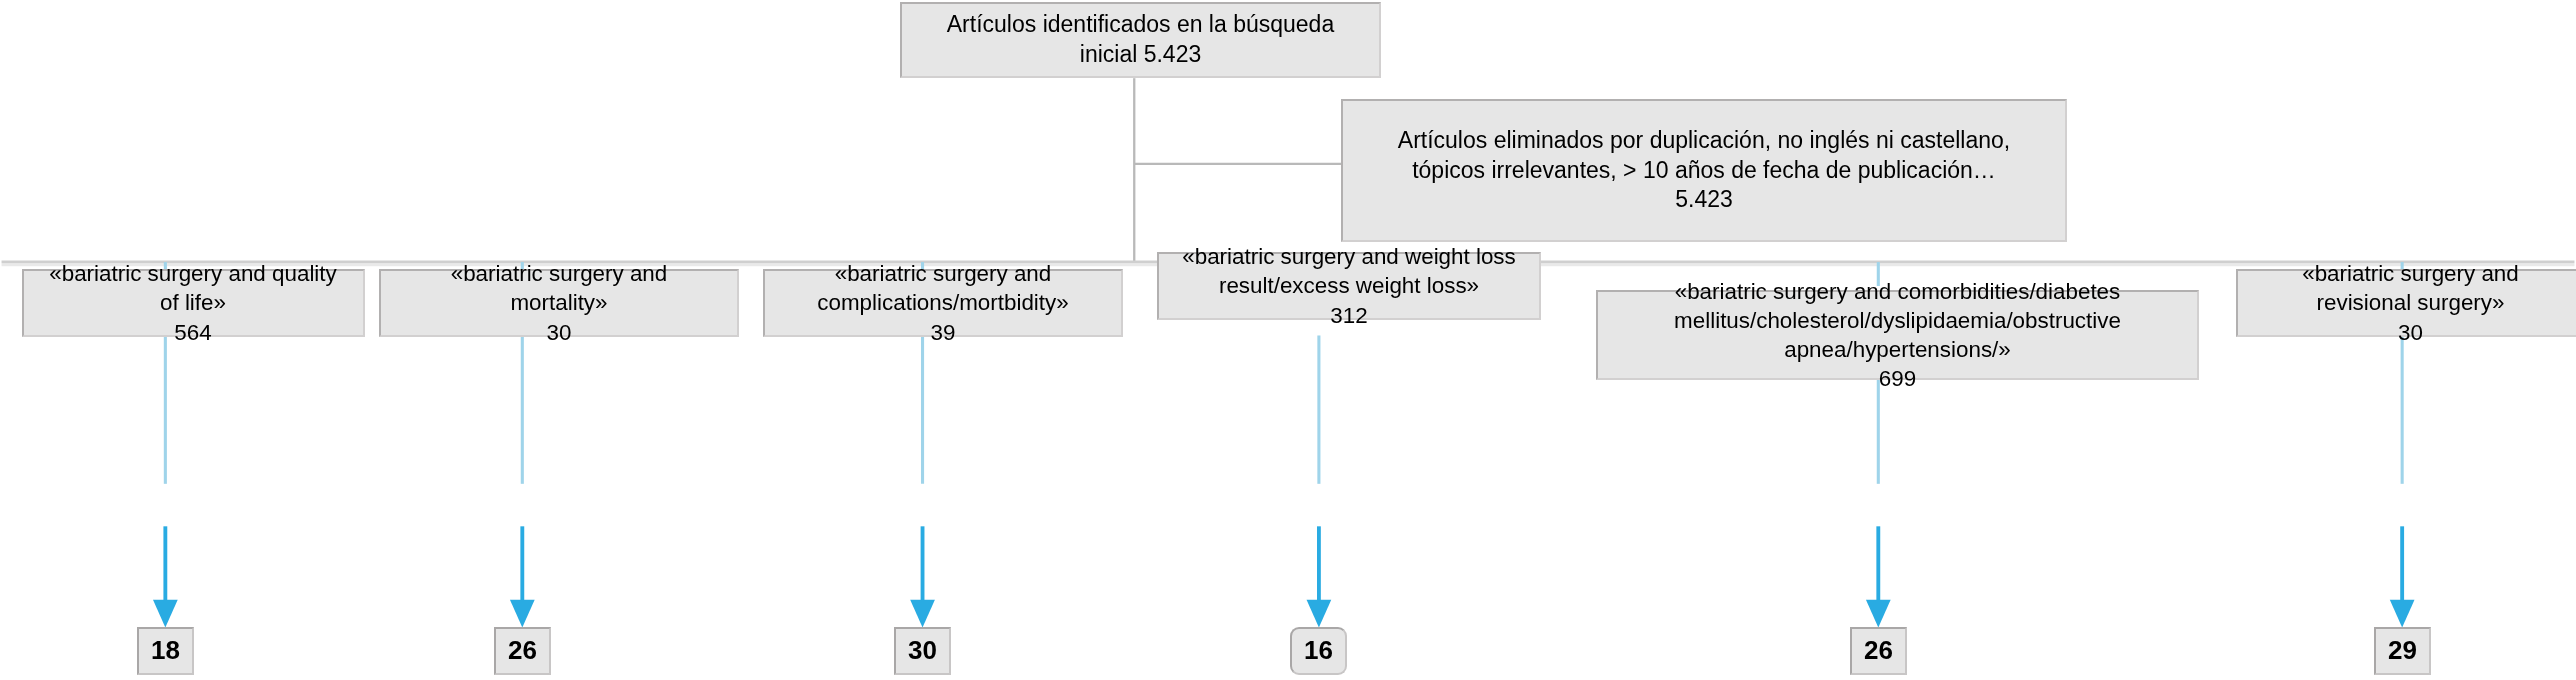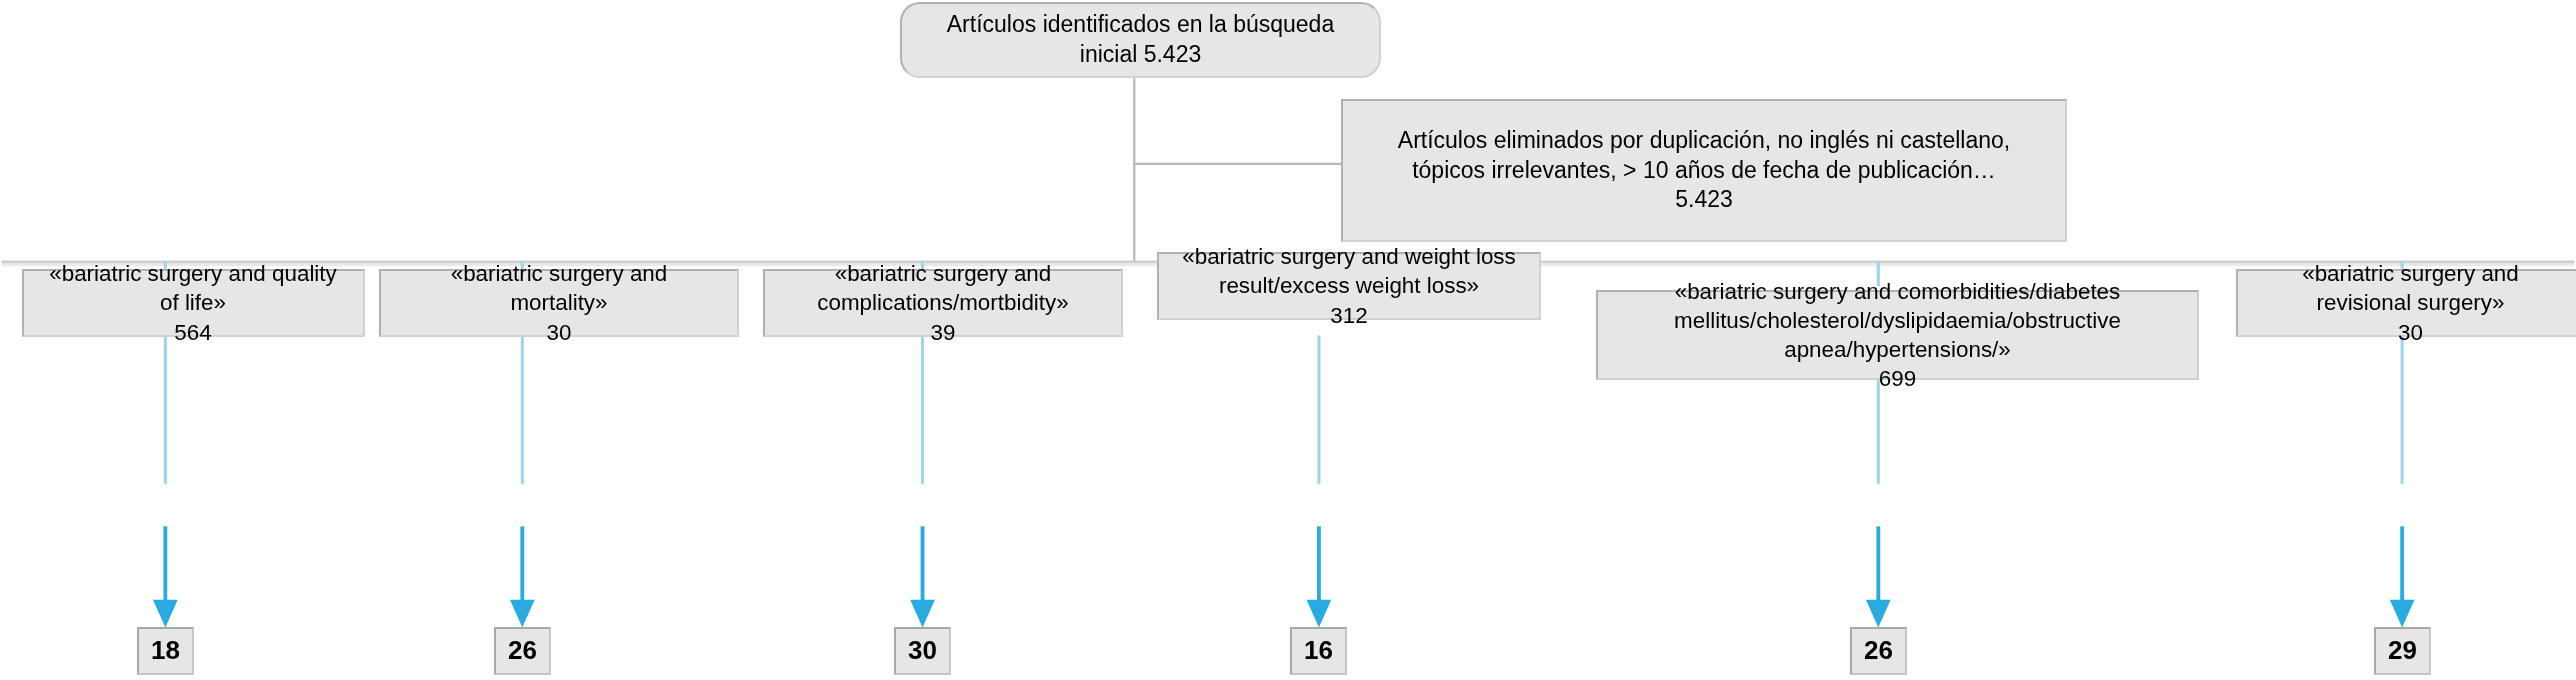--- a/index.html
+++ b/index.html
@@ -26,21 +26,20 @@
     color:#000000;
     line-height:1.30;
     z-index:5;
   }
   .box .txt{display:block;width:100%;padding:0 4.6px;box-sizing:border-box;}
 
   
   #box-identified{
     left:900px;top:2.3px;width:481px;height:76px;
     font-size:23px;
-    border-radius:20px;
   }
 
   
   #box-removed{
     left:1341px;top:99px;width:726px;height:143px;
     font-size:23px;
   }
 
   
   .query-box{font-size:22.4px;margin-left:20px;}
@@ -62,21 +61,21 @@
     width:57px;height:48px;top:627px;
     font-size:26px;
     border:2.3px solid #a9a7a7;
     border-right-color:#c8c6c6;
     border-bottom-color:#c8c6c6;
     font-weight:bold;
   }
   #result-0{left:137px;}
   #result-1{left:494px;}
   #result-2{left:894px;}
-  #result-3{left:1290px;}
+  #result-3{left:1290px;border-radius:9px;}
   #result-4{left:1850px;}
   #result-5{left:2374px;}
 
   
   svg#wires{position:absolute;left:0;top:0;width:2576px;height:681px;z-index:1;}
 </style>
 </head>
 <body>
 
 <div id="flow">

